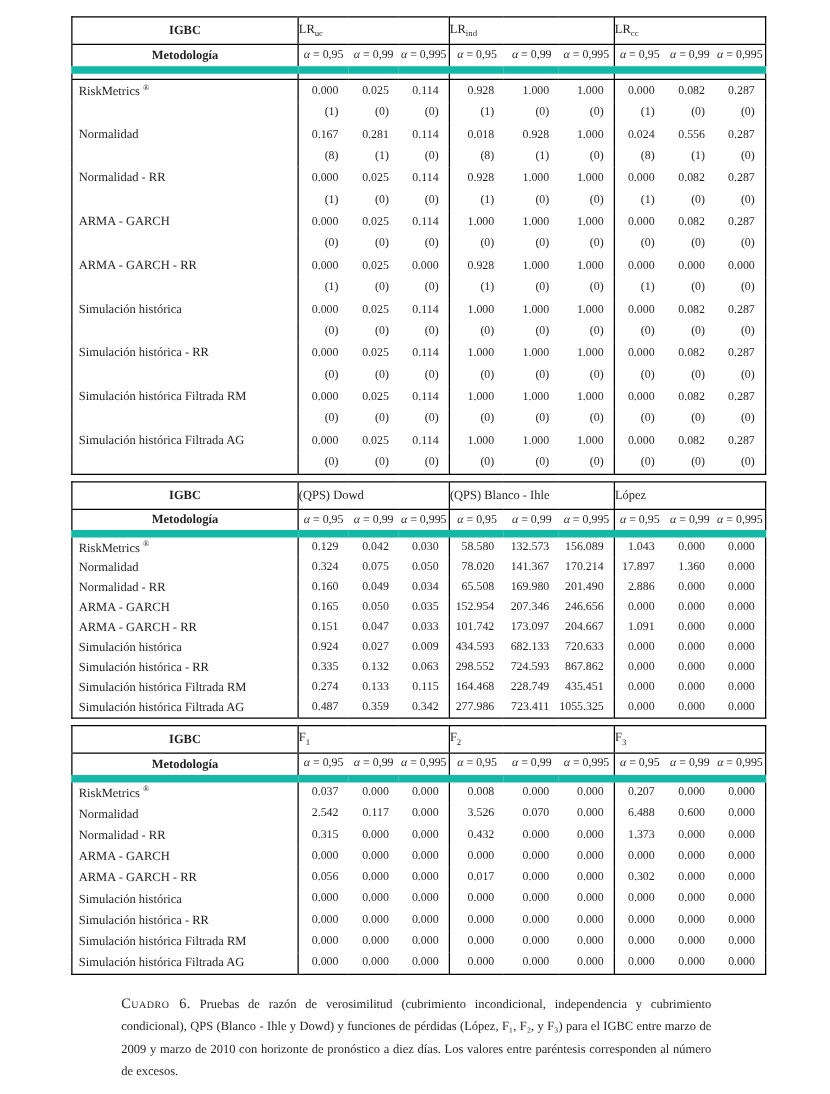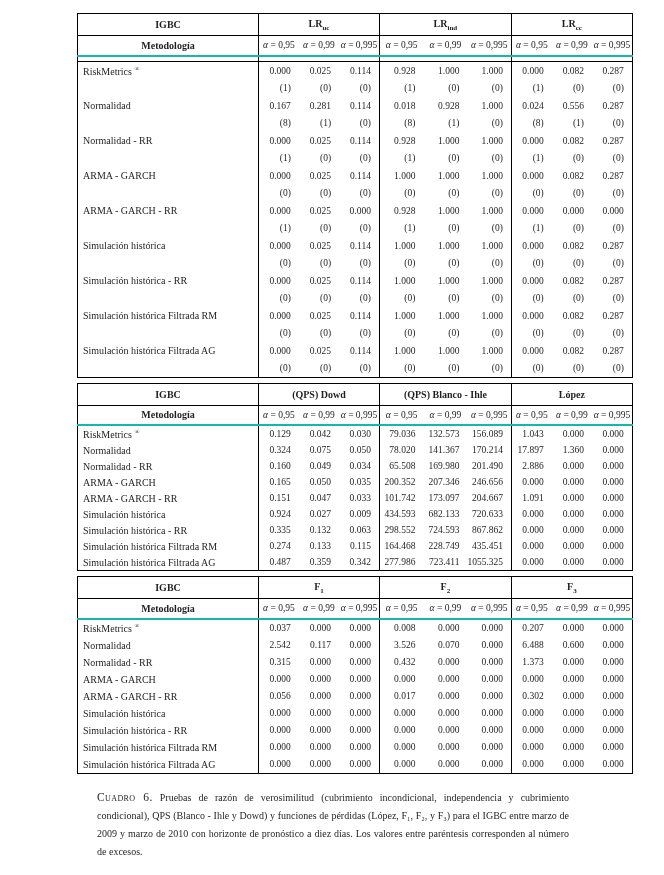--- a/index.html
+++ b/index.html
@@ -4,38 +4,38 @@
 <style>
   html,body{margin:0;padding:0;background:#ffffff;}
   .page{
     position:relative;
     width:664px;height:875px;
     background:#ffffff;
     color:#1f1f1f;
     font-family:"Liberation Serif", serif;
     overflow:hidden;
   }
-  .tables{padding-top:13px;margin-left:77px;width:556px;}
+  .tables{padding-top:13px;margin-left:57px;width:556px;}
   table.rtable{
     border-collapse:collapse;
     table-layout:fixed;
     width:554px;
     border:1.5px solid #000;
     margin-bottom:5px;
   }
   col.col-method{width:181px;}
   col.col-val{width:40.3px;}
   col.col-g2{width:44px;}
   th,td{padding:0;font-weight:normal;overflow:hidden;}
   tr.h1{height:22px;}
   tr.h2{height:20px;}
   tr.h1 th{border-bottom:1px solid #000;}
-  tr.h2 th{border-bottom:2px solid #14b8a6;}
+  tr.h2 th{border-bottom:6px solid #14b8a6;}
   th.corner,th.method-h{font-weight:bold;font-size:10px;text-align:center;}
-  th.group-h{font-weight:bold;font-size:10px;text-align:center;}
+  th.group-h{font-weight:normal;font-size:10px;text-align:left;}
   th.group-h sub{font-size:7px;}
   th.alpha{font-size:9.5px;white-space:nowrap;}
   th.alpha i{font-style:italic;}
   .bl{border-left:1px solid #000;}
   tr.gaprow td{height:4px;border-bottom:1px solid #000;}
   td.method{
     font-size:10px;text-align:left;padding-left:5px;
     white-space:nowrap;vertical-align:middle;
   }
   .t1 td.method{vertical-align:top;padding-top:3px;}
@@ -347,21 +347,21 @@
             <th class="alpha"><i>α</i> = 0,99</th>
             <th class="alpha"><i>α</i> = 0,995</th>
           </tr>
         </thead>
         <tbody>
           <tr class="vrow">
             <td class="method">RiskMetrics <sup>®</sup></td>
             <td class="val bl">0.129</td>
             <td class="val">0.042</td>
             <td class="val">0.030</td>
-            <td class="val bl">79.036</td>
+            <td class="val bl">58.580</td>
             <td class="val">132.573</td>
             <td class="val">156.089</td>
             <td class="val bl">1.043</td>
             <td class="val">0.000</td>
             <td class="val">0.000</td>
           </tr>
           <tr class="vrow">
             <td class="method">Normalidad</td>
             <td class="val bl">0.324</td>
             <td class="val">0.075</td>
@@ -383,21 +383,21 @@
             <td class="val">201.490</td>
             <td class="val bl">2.886</td>
             <td class="val">0.000</td>
             <td class="val">0.000</td>
           </tr>
           <tr class="vrow">
             <td class="method">ARMA - GARCH</td>
             <td class="val bl">0.165</td>
             <td class="val">0.050</td>
             <td class="val">0.035</td>
-            <td class="val bl">200.352</td>
+            <td class="val bl">152.954</td>
             <td class="val">207.346</td>
             <td class="val">246.656</td>
             <td class="val bl">0.000</td>
             <td class="val">0.000</td>
             <td class="val">0.000</td>
           </tr>
           <tr class="vrow">
             <td class="method">ARMA - GARCH - RR</td>
             <td class="val bl">0.151</td>
             <td class="val">0.047</td>

